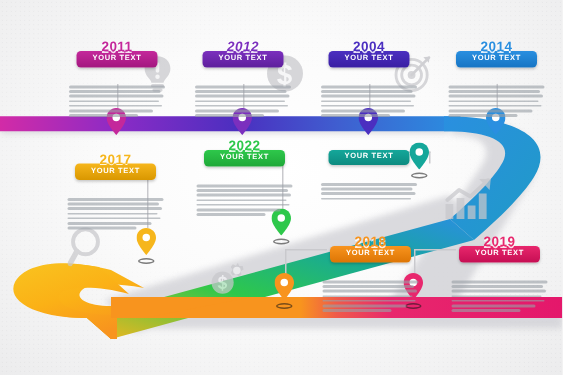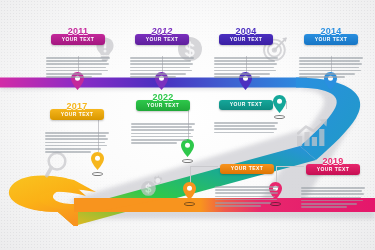--- a/index.html
+++ b/index.html
@@ -375,20 +375,21 @@
         <div class="ln" style="width: 99%; background: rgb(154, 160, 166); opacity: 0.62;"></div>
         <div class="ln" style="width: 93%; background: rgb(154, 160, 166); opacity: 0.62;"></div>
         <div class="ln" style="width: 97%; background: rgb(154, 160, 166); opacity: 0.62;"></div>
         <div class="ln" style="width: 88%; background: rgb(154, 160, 166); opacity: 0.62;"></div>
         <div class="ln" style="width: 72%; background: rgb(154, 160, 166); opacity: 0.62;"></div>
       </div>
   </div>
 
   <div class="card" style="left:214px; top:152px;">
     <div class="badge" style="background: linear-gradient(rgb(248, 148, 30) 0%, rgb(221, 117, 4) 100%);">
+      <span class="yr" style="color: rgb(248, 148, 30);">2018</span>
       <span class="sub">YOUR TEXT</span>
     </div>
     <div class="body" title="Lorem ipsum dolor sit sit amet, sed the consectetuer adipiscing elit sed is diam nonummy nibhe euismod tincidunt utand it wide laoreet dolore magna lite.">
         <div class="ln" style="width: 100%; background: rgb(154, 160, 166); opacity: 0.62;"></div>
         <div class="ln" style="width: 96%; background: rgb(154, 160, 166); opacity: 0.62;"></div>
         <div class="ln" style="width: 99%; background: rgb(154, 160, 166); opacity: 0.62;"></div>
         <div class="ln" style="width: 93%; background: rgb(154, 160, 166); opacity: 0.62;"></div>
         <div class="ln" style="width: 97%; background: rgb(154, 160, 166); opacity: 0.62;"></div>
         <div class="ln" style="width: 88%; background: rgb(154, 160, 166); opacity: 0.62;"></div>
         <div class="ln" style="width: 72%; background: rgb(154, 160, 166); opacity: 0.62;"></div>

